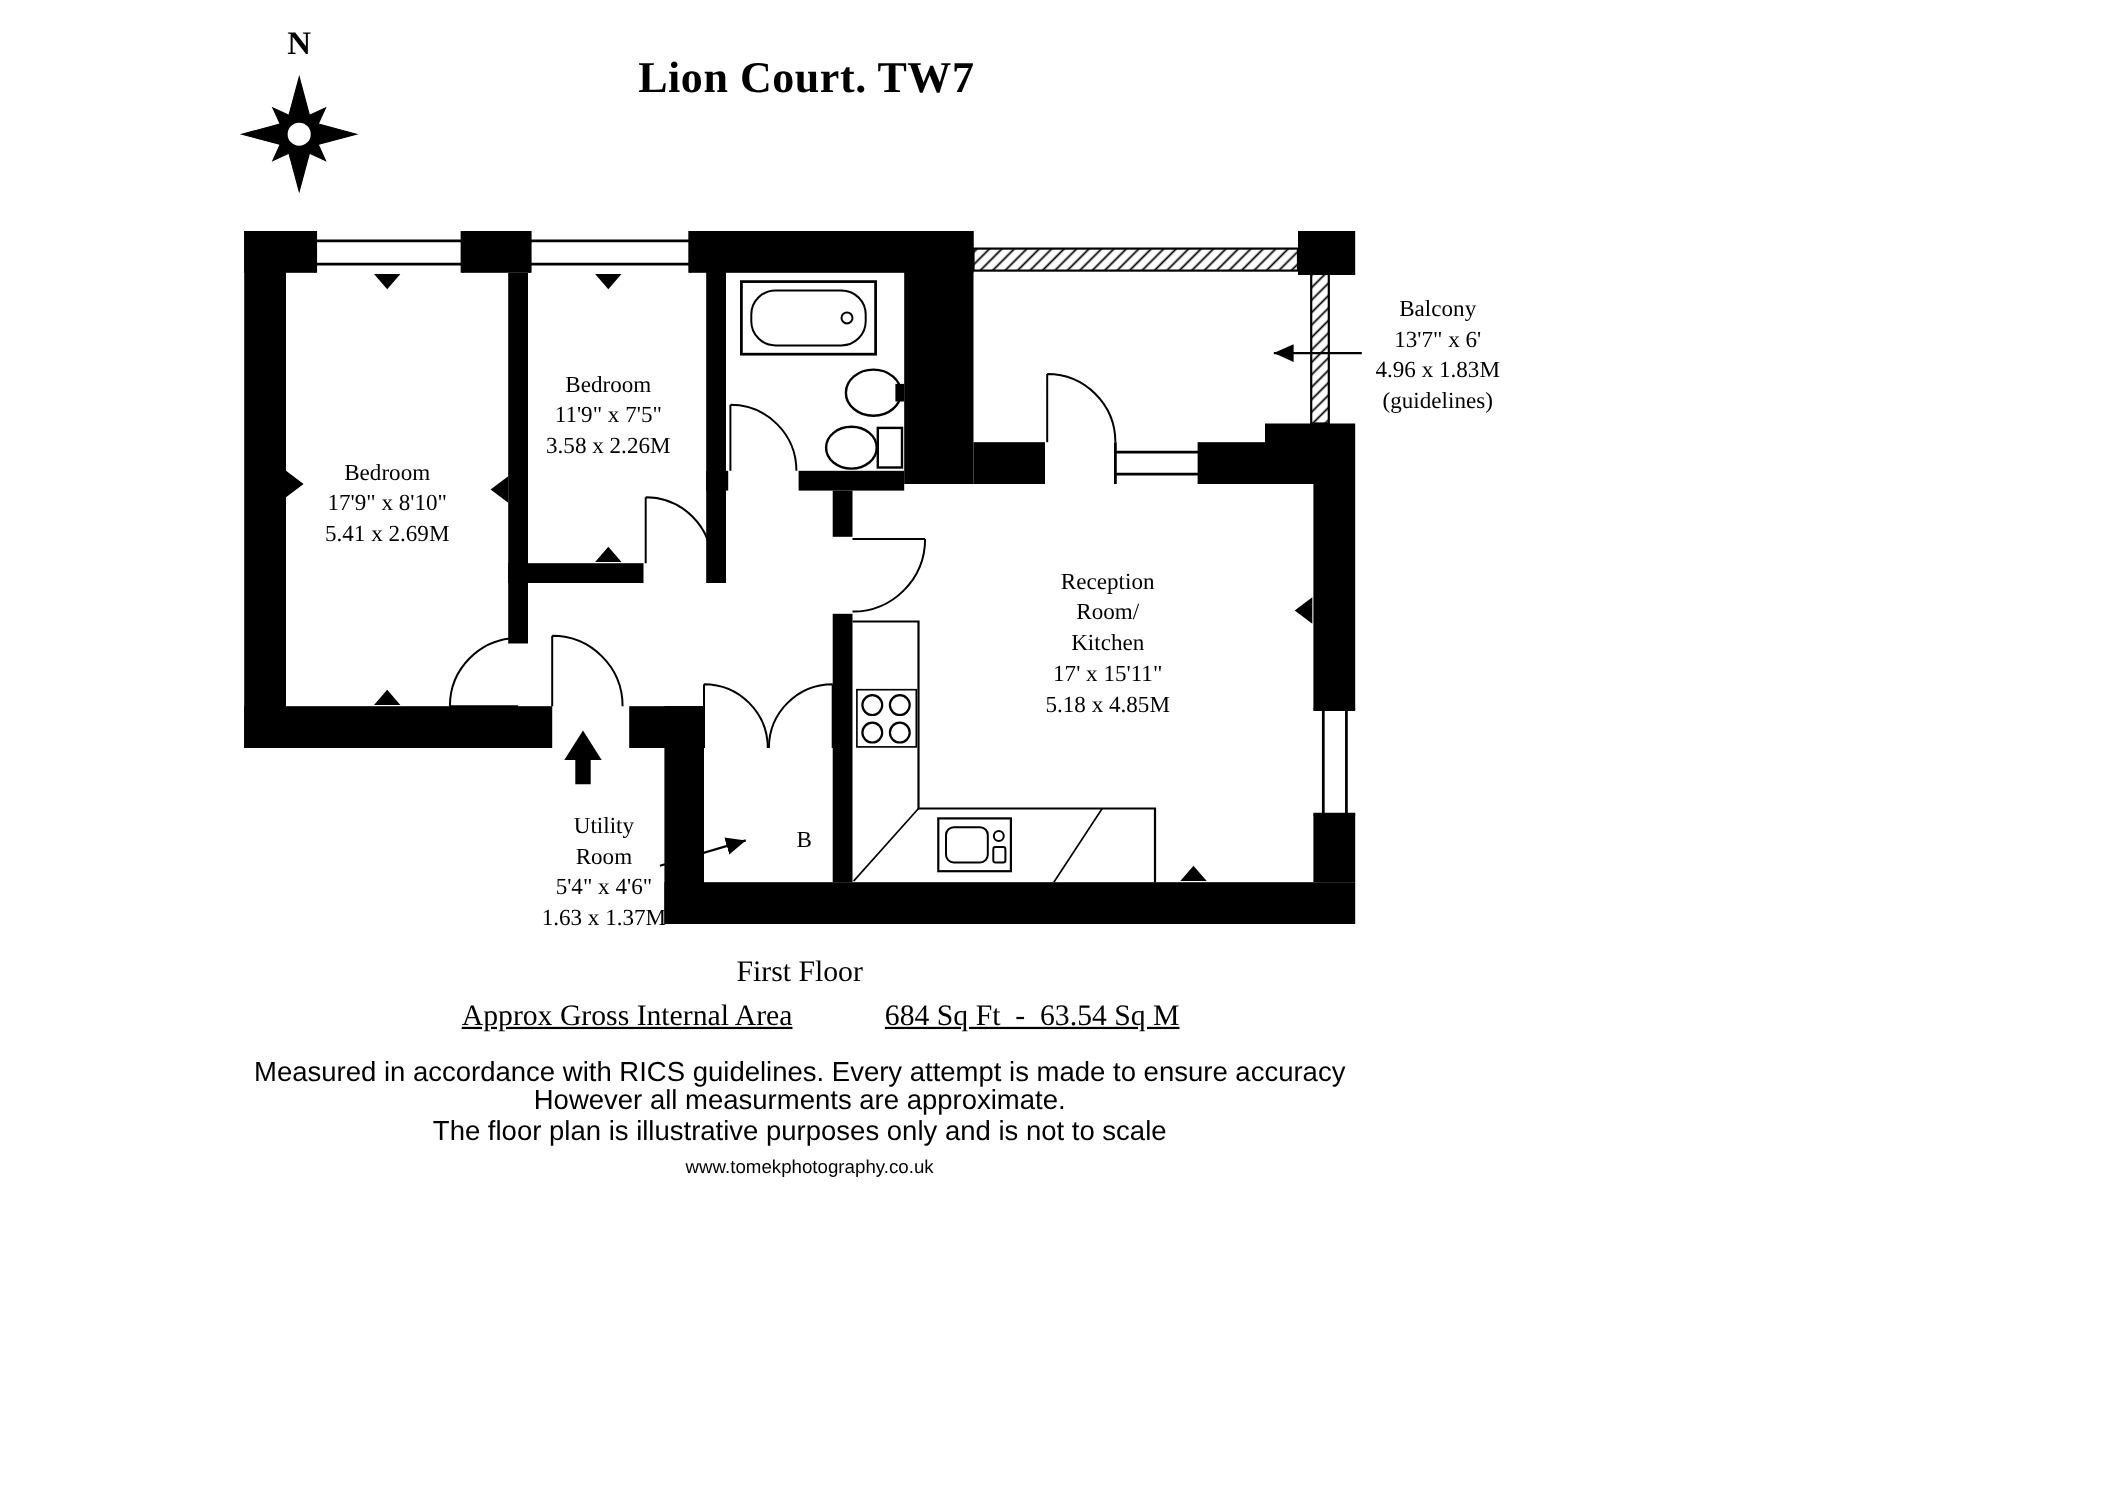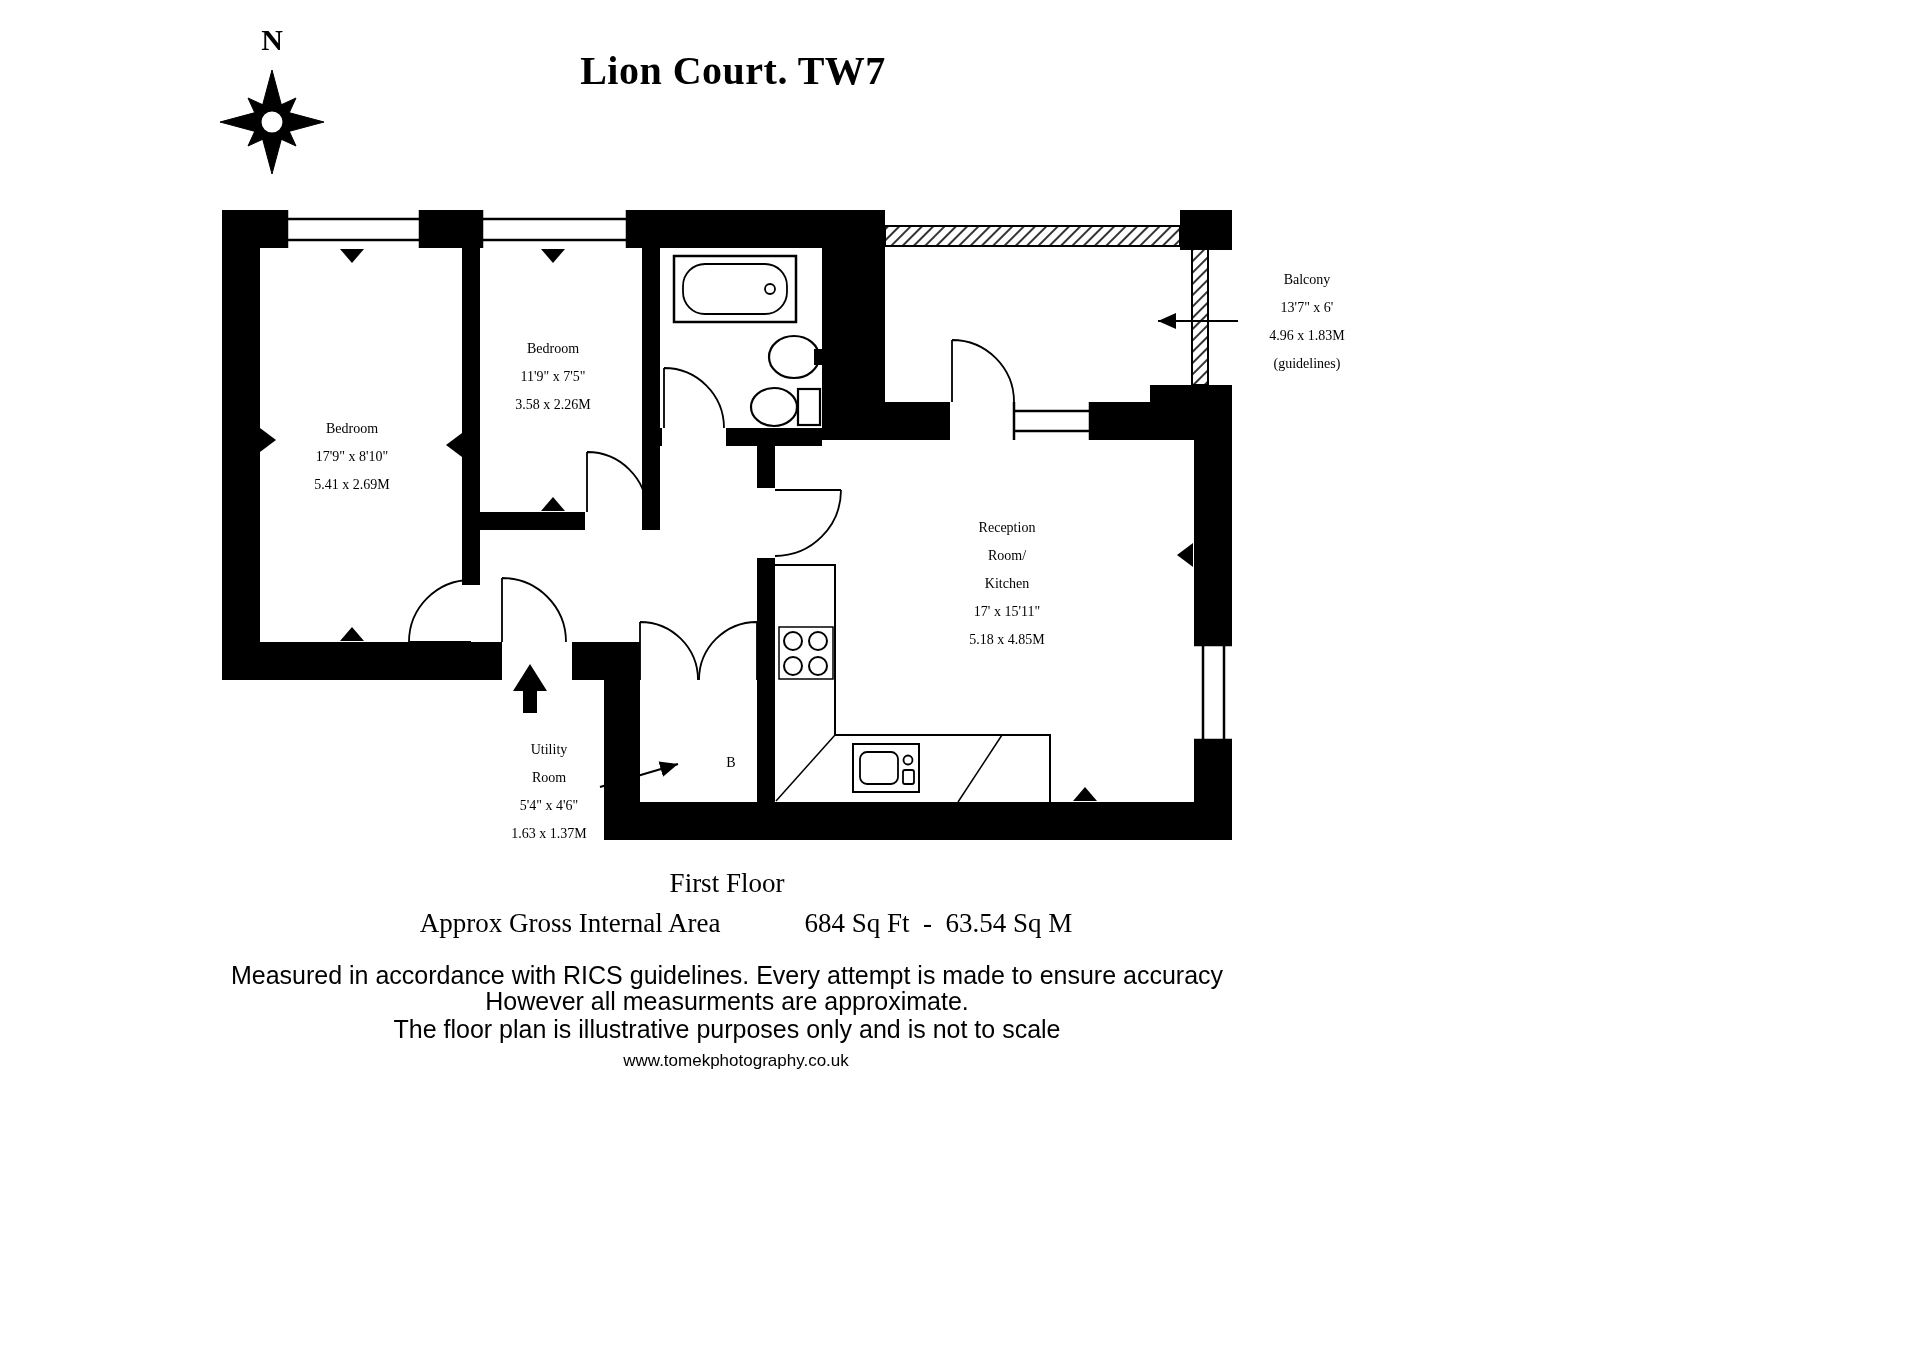--- a/index.html
+++ b/index.html
@@ -3,21 +3,21 @@
 <meta charset="utf-8">
 <style>
   * { margin:0; padding:0; box-sizing:border-box; }
   html,body { background:#fff; }
   body { font-family:"Liberation Serif", serif; color:#000; }
   .sheet { position:relative; width:1920px; height:1358px; background:#fff; overflow:hidden; margin:0 auto; }
   .plan { position:absolute; left:0; top:0; width:1920px; height:1358px; }
   .abs { position:absolute; transform:translate(-50%,-50%); text-align:center; color:#000; white-space:nowrap; }
   .title { font-size:40px; font-weight:bold; letter-spacing:0.5px; }
   .n-label { font-size:30px; font-weight:bold; }
-  .room-label { font-size:14px; line-height:28px; }
+  .room-label { font-size:21px; line-height:28px; }
   .footer-serif { font-size:27px; }
   .area-line { display:flex; gap:84px; }
   .area-line span { white-space:pre; }
   .disclaimer { font-family:"Liberation Sans", sans-serif; font-size:25px; }
   .website { font-family:"Liberation Sans", sans-serif; font-size:17px; }
 </style>
 </head>
 <body>
 
 <div class="sheet">
@@ -178,21 +178,21 @@
     <div>Utility</div>
     <div>Room</div>
     <div>5'4" x 4'6"</div>
     <div>1.63 x 1.37M</div>
   </div>
 
   <div class="abs room-label" style="left:731px; top:763px;">B</div>
 
   <div class="abs footer-serif" style="left:727px; top:883px;">First Floor</div>
 
-  <div class="abs footer-serif area-line" style="left:746px; top:923px;">
+  <div class="abs footer-serif area-line" style="left:746px; top:923px;text-decoration:underline;">
     <span>Approx Gross Internal Area</span>
     <span>684 Sq Ft  -  63.54 Sq M</span>
   </div>
 
   <div class="abs disclaimer" style="left:727px; top:1001px;">However all measurments are approximate.</div>
   <div class="abs disclaimer" style="left:727px; top:975px;">Measured in accordance with RICS guidelines. Every attempt is made to ensure accuracy</div>
   <div class="abs disclaimer" style="left:727px; top:1029px;">The floor plan is illustrative purposes only and is not to scale</div>
   <div class="abs website" style="left:736px; top:1061px;">www.tomekphotography.co.uk</div>
 
 </div>

